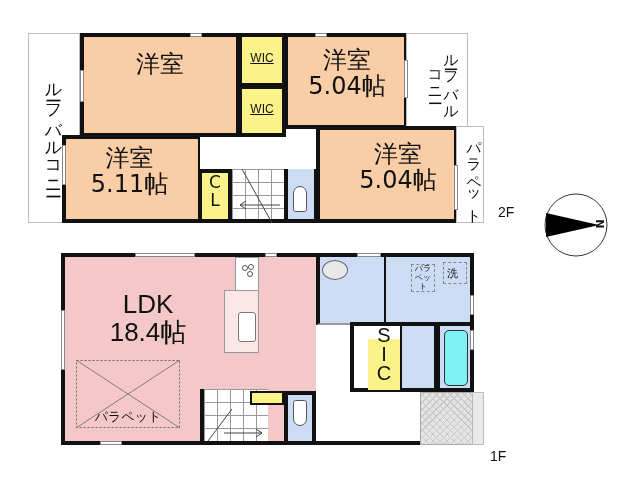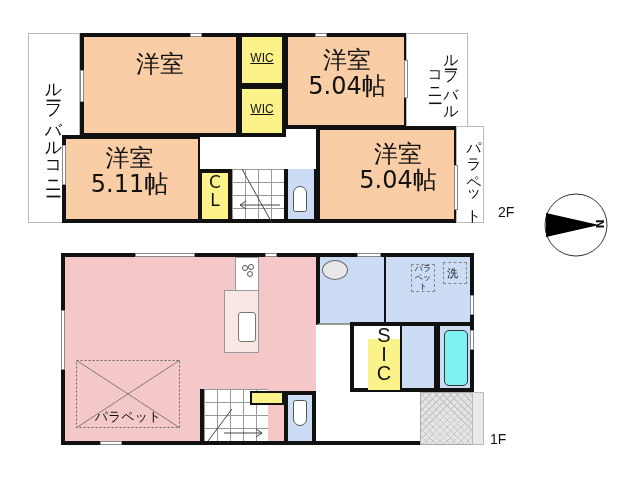--- a/index.html
+++ b/index.html
@@ -103,20 +103,22 @@
   <div class="abs" style="left:235px;top:257px;width:24px;height:96px;background:#fff;border:1px solid #999;"></div>
   <div class="abs" style="left:224px;top:290px;width:35px;height:63px;background:#fbe6e6;border:1px solid #999;"></div>
   <svg style="left:240px;top:262px;" width="16" height="20">
     <circle cx="5" cy="6" r="2.5" fill="none" stroke="#555"></circle>
     <circle cx="11" cy="5" r="2.5" fill="none" stroke="#555"></circle>
     <circle cx="10" cy="12" r="2.5" fill="none" stroke="#555"></circle>
   </svg>
   <div class="abs" style="left:238px;top:312px;width:18px;height:30px;border:1px solid #777;border-radius:3px;background:#fff;"></div>
 
   <div class="lbl" style="left:88px;top:290px;width:120px;font-size:26px;font-family:'Liberation Sans',sans-serif;">
+    <div>LDK</div>
+    <div>18.4帖</div>
   </div>
 
   <svg style="left:76px;top:360px;" width="104" height="68">
     <rect x="0.5" y="0.5" width="103" height="67" fill="none" stroke="#666" stroke-dasharray="2,2"></rect>
     <line x1="0" y1="0" x2="104" y2="68" stroke="#666" stroke-width="0.8"></line>
     <line x1="104" y1="0" x2="0" y2="68" stroke="#666" stroke-width="0.8"></line>
   </svg>
   <div class="lbl" style="left:90px;top:410px;width:76px;font-size:13px;background:transparent;">パラペット</div>
 
   <div class="abs" style="left:200px;top:389px;width:68px;height:56px;background:#fff;border-left:4px solid #111;border-bottom:4px solid #111;
@@ -153,21 +155,21 @@
   <div class="room" style="left:402px;top:322px;width:36px;height:70px;background:#cddcf5;border:4px solid #111;border-left:none;"></div>
 
   <div class="room" style="left:436px;top:322px;width:38px;height:70px;background:#cddcf5;border:4px solid #111;"></div>
   <div class="abs" style="left:444px;top:330px;width:24px;height:56px;background:#7ef1f2;border:1px solid #333;border-radius:5px;"></div>
 
   <div class="abs" style="left:420px;top:392px;width:54px;height:53px;border:1px solid #aaa;
        background-color:#e4e4e4;
        background-image:repeating-linear-gradient(45deg,#c8c8c8 0 1px,transparent 1px 5px),repeating-linear-gradient(-45deg,#c8c8c8 0 1px,transparent 1px 5px);"></div>
   <div class="abs" style="left:472px;top:392px;width:12px;height:53px;background:#eaeaea;border:1px solid #bbb;"></div>
 
-  <div class="floor-lbl" style="left:490px;top:431px;">1F</div>
+  <div class="floor-lbl" style="left:490px;top:448px;">1F</div>
 </div>
 
 <div class="win" style="left:190px;top:33px;width:12px;height:4px;"></div>
 <div class="win" style="left:315px;top:33px;width:12px;height:4px;"></div>
 <div class="win" style="left:80px;top:70px;width:4px;height:32px;"></div>
 <div class="win" style="left:62px;top:145px;width:4px;height:40px;"></div>
 <div class="win" style="left:404px;top:60px;width:4px;height:38px;"></div>
 <div class="win" style="left:454px;top:165px;width:4px;height:45px;"></div>
 <div class="win" style="left:135px;top:253px;width:60px;height:4px;"></div>
 <div class="win" style="left:265px;top:253px;width:12px;height:4px;"></div>

